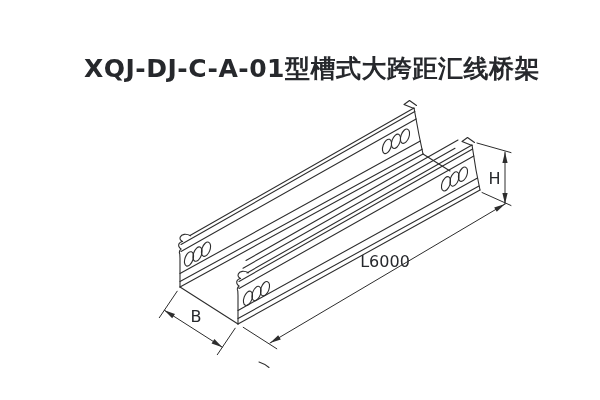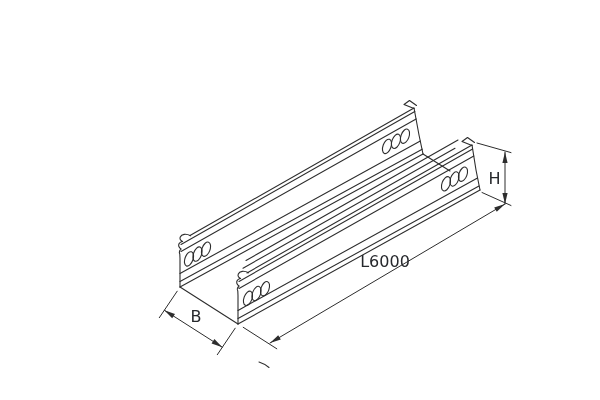--- a/index.html
+++ b/index.html
@@ -55,20 +55,21 @@
     font-size: 16px;
     fill: var(--text, #26282c);
     stroke: none;
   }
 </style>
 </head>
 <body>
 
 <div class="page">
 
+  <h1 class="title">XQJ-DJ-C-A-01型槽式大跨距汇线桥架</h1>
 
   <svg class="drawing" width="600" height="400" viewBox="0 0 600 400" xmlns="http://www.w3.org/2000/svg">
 
     <g>
 
       <path d="M190.5,235.8 c-4.5,-2.6 -9,-1.6 -10.2,1.2 c-0.9,2.1 0.5,3.9 2.3,4.5 c-3.1,0.5 -4.5,2.7 -3.7,5 c0.5,1.6 2.2,2.5 2.2,2.5 c-1.7,1.4 -2.1,3.3 -1.3,5 L180,258.5 L180,287"></path>
 
       <path d="M190,235.5 L414,108"></path>
       <path d="M181,244.4 L414.8,111.6"></path>
       <path d="M181,251.4 L416.1,118.9"></path>

